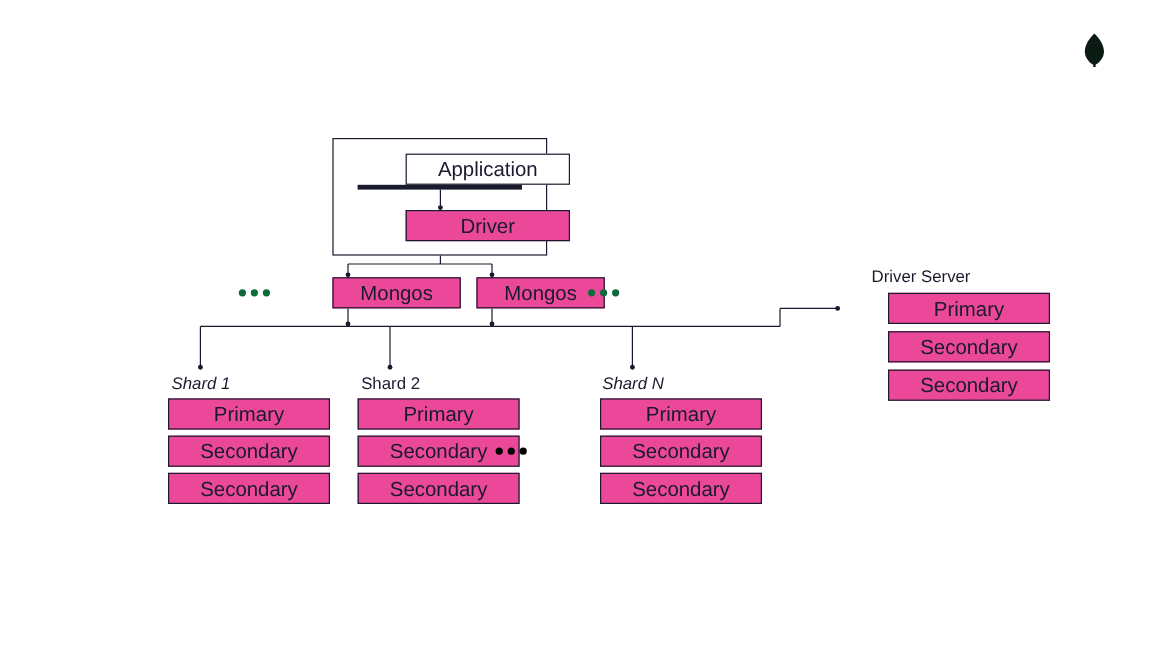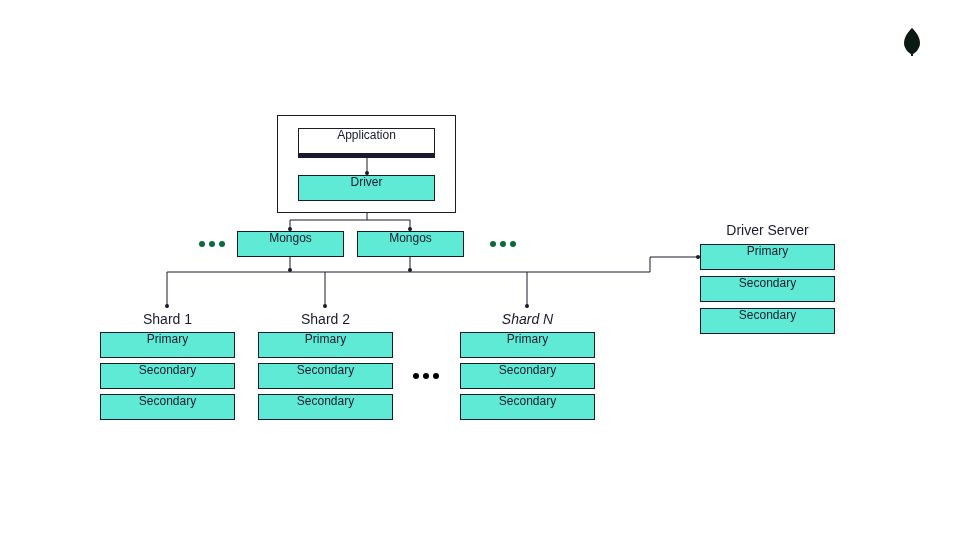--- a/index.html
+++ b/index.html
@@ -13,27 +13,28 @@
   }
   .logo {
     position: absolute;
     top: 28px;
     right: 38px;
   }
   .box {
     position: absolute;
     border: 1px solid #1a1a2e;
     text-align: center;
-    font-size: 12px;
+    font-size: 17px;
     line-height: 1;
     display: flex;
-    align-items: flex-start;
+    align-items: center;
     justify-content: center;
+    margin-left: 40px;
   }
-  .pink { background: #5eead4; }
+  .pink { background: #ec4899; }
   .white { background: #ffffff; }
   .client-container {
     position: absolute;
     border: 1px solid #1a1a2e;
     background: #ffffff;
   }
   .thickbar {
     position: absolute;
     background: #1a1a2e;
     height: 4px;
@@ -79,21 +80,21 @@
   <span></span>
     <span></span>
     <span></span>
 </div>
 <div class="dots-green" style="left:490px; top:241px;">
   <span></span>
     <span></span>
     <span></span>
 </div>
 
-<div class="label" style="left:100px; top:311px; width:135px;"><span>Shard 1</span></div>
+<div class="label" style="left:100px; top:311px; width:135px;font-style:italic;"><span>Shard 1</span></div>
 <div class="box pink" style="left:100px; top:332px; width:135px; height:26px;">
     <span>Primary</span>
   </div>
 <div class="box pink" style="left:100px; top:363px; width:135px; height:26px;">
     <span>Secondary</span>
   </div>
 <div class="box pink" style="left:100px; top:394px; width:135px; height:26px;">
     <span>Secondary</span>
   </div>
 

